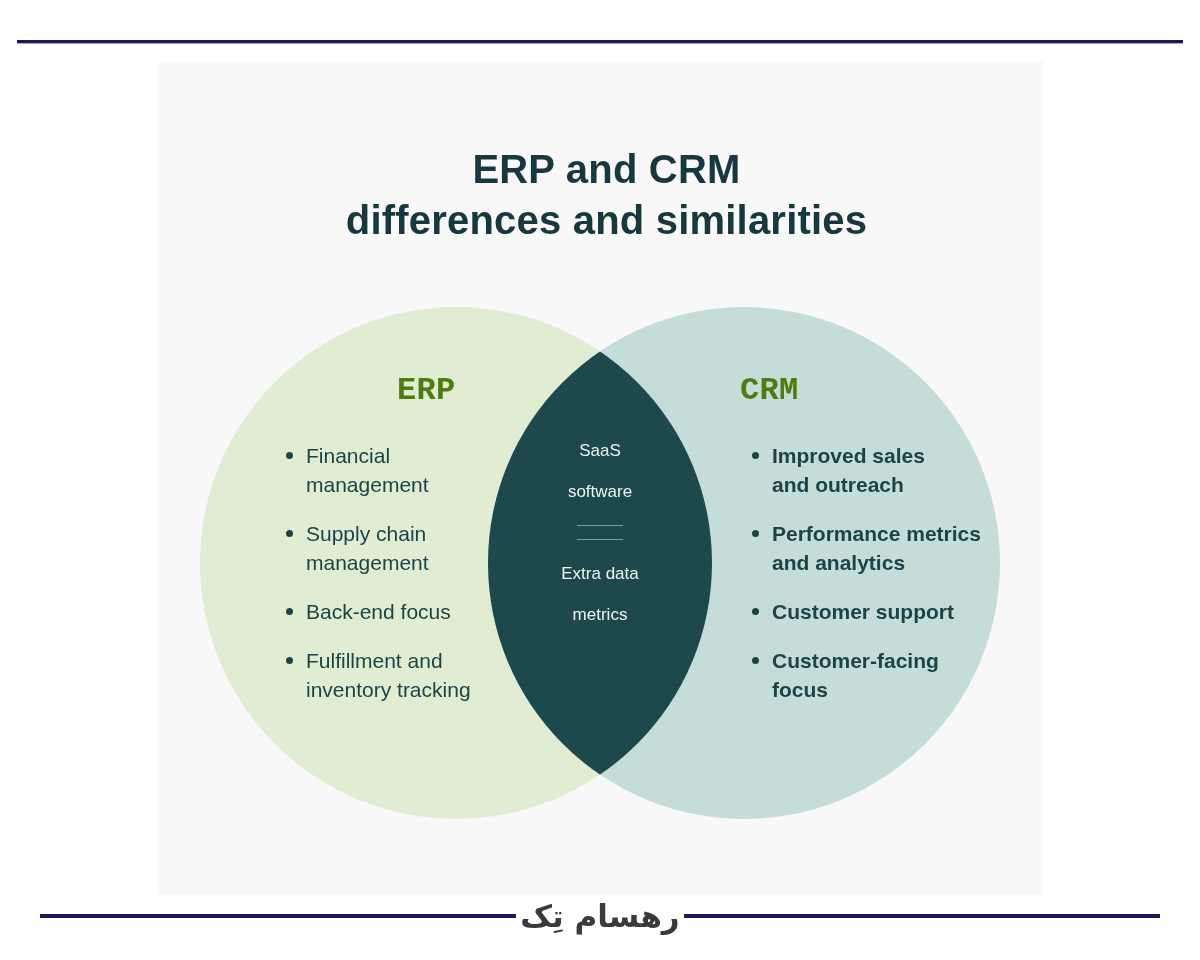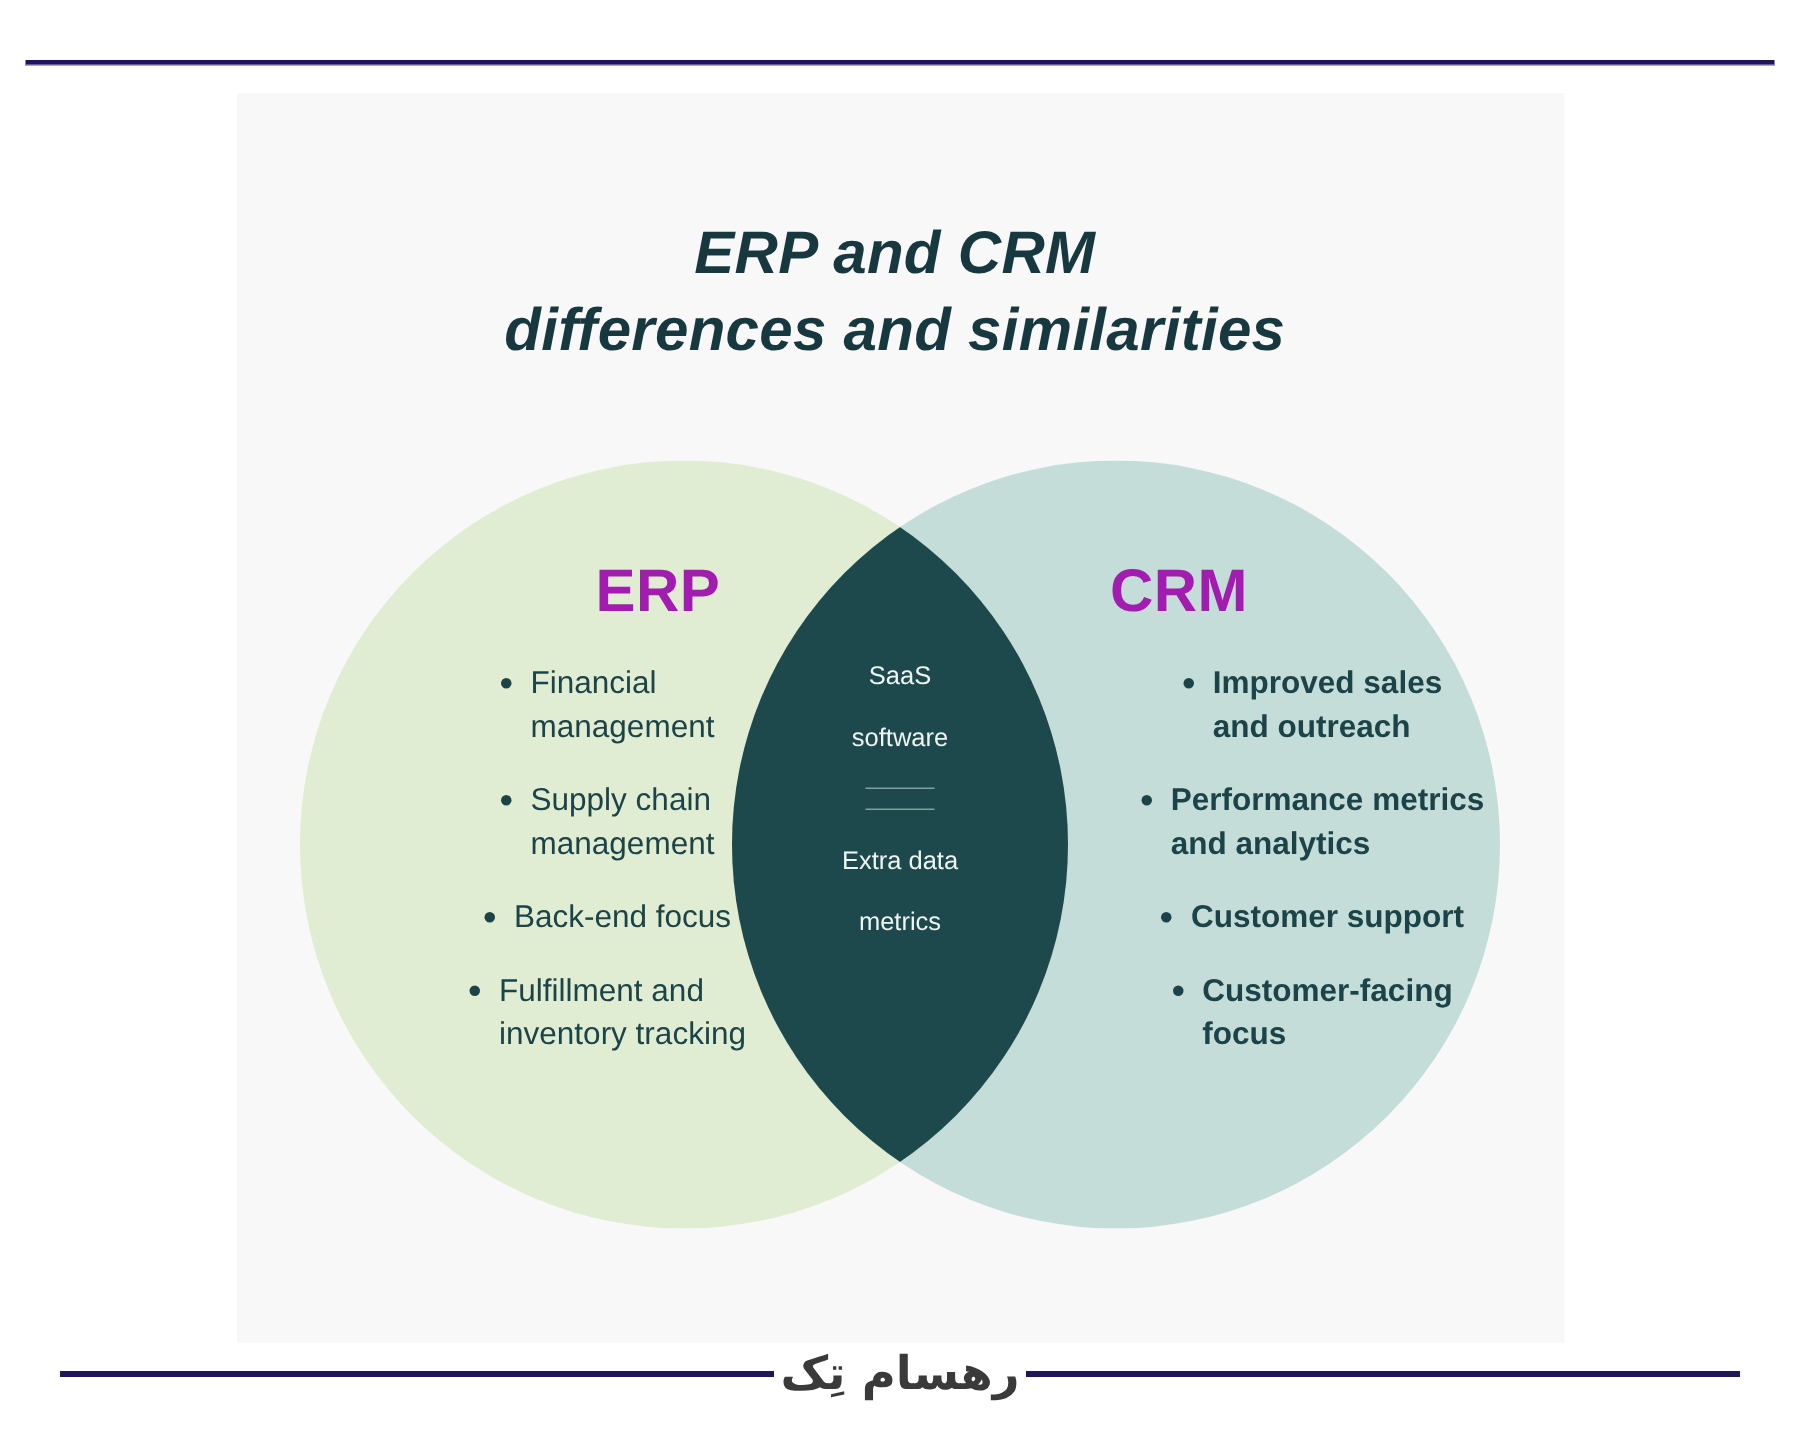--- a/index.html
+++ b/index.html
@@ -27,62 +27,62 @@
   .card {
     position: absolute;
     left: 158px; top: 62px;
     width: 885px; height: 833px;
     background: #f8f8f8;
   }
 
   
   .title {
     position: absolute;
-    left: 154px; top: 144px;
+    left: 164px; top: 144px;
     width: 885px;
     text-align: center;
     color: #17383e;
     font-size: 40px;
     font-weight: bold;
     line-height: 1.28;
     letter-spacing: 0.2px;
     white-space: pre-line;
-    font-style: italic;
   }
 
   
   .venn-svg {
     position: absolute;
     left: 200px; top: 307px;
     width: 800px; height: 512px;
   }
 
   
   .circle-heading {
     position: absolute;
-    color: #a21caf;
-    font-size: 40px;
+    color: #4d7c0f;
+    font-size: 32px;
     font-weight: bold;
     letter-spacing: 0.3px;
+    font-family: Liberation Mono, monospace;
   }
   .heading-erp { left: 397px; top: 372px; }
   .heading-crm { left: 740px; top: 372px; }
 
   
   .bullet-list {
     position: absolute;
     top: 441px;
     list-style: none;
     color: #1c4448;
     font-size: 21px;
     line-height: 29px;
   }
   .list-erp { left: 286px; width: 238px; }
   .list-crm { left: 752px; width: 246px; font-weight: bold; }
-  .bullet-item { display: flex; margin-bottom: 20px; justify-content: center; }
+  .bullet-item { display: flex; margin-bottom: 20px; }
   .bullet-dot {
     flex: 0 0 auto;
     width: 7px; height: 7px;
     border-radius: 50%;
     background: #1c4448;
     margin: 11px 13px 0 0;
   }
   .bullet-text { white-space: pre-line; }
 
   

